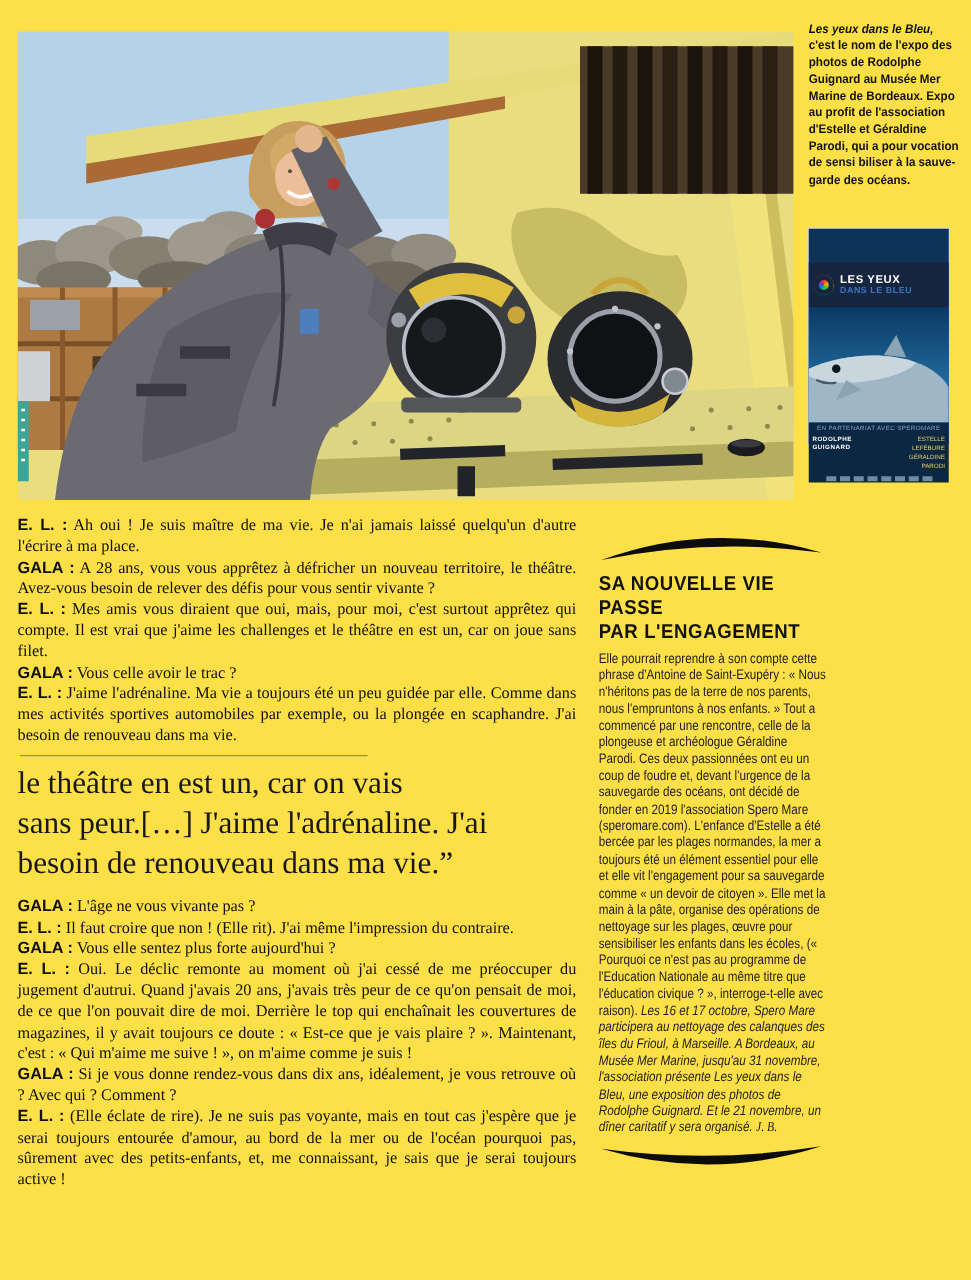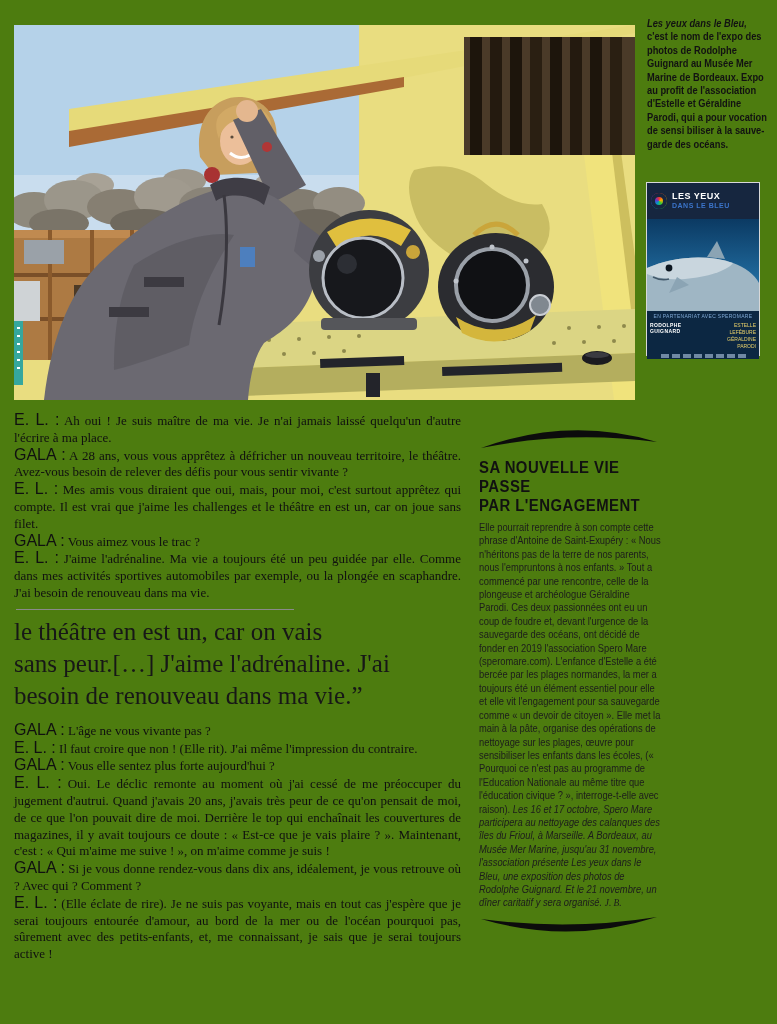--- a/index.html
+++ b/index.html
@@ -1,52 +1,52 @@
 <!DOCTYPE html>
 <html><head>
 <meta charset="utf-8">
 <style>
   html,body{margin:0;padding:0;background:#fff;}
-  #page{position:relative;width:777px;height:1024px;background:#4d7c0f;overflow:hidden;
+  #page{position:relative;width:777px;height:1024px;background:#fde047;overflow:hidden;
         font-family:"Liberation Sans",sans-serif;}
 
   
   .photo{position:absolute;left:14px;top:25px;width:621px;height:375px;overflow:hidden;}
   .photo svg{display:block;}
 
   
   .caption{position:absolute;left:647px;top:17px;width:130px;
            font-weight:bold;font-size:10px;line-height:13.4px;color:#121212;
            transform:scaleX(.93);transform-origin:0 0;}
   .caption .it{font-style:italic;}
 
   
   .poster{position:absolute;left:647px;top:183px;width:112px;height:172px;
           background:#0d3356;box-shadow:0 0 0 1px #d8d8d8;}
-  .poster-header{height:36px;background:#16263f;display:flex;align-items:center;padding:0 4px;}
+  .poster-header{height:36px;background:#16263f;display:flex;align-items:center;padding:0 4px;margin-top:27px;}
   .p-logo{width:16px;height:16px;border-radius:50%;flex:0 0 auto;margin-right:5px;
           background:conic-gradient(#e33,#fa0,#3c3,#09c,#63c,#e33);
           box-shadow:inset 0 0 0 4px #16263f;}
   .p-titles{line-height:1.1;}
   .p-t1{color:#fff;font-weight:bold;font-size:9px;letter-spacing:.5px;}
   .p-t2{color:#3b74c9;font-weight:bold;font-size:7px;letter-spacing:.5px;}
   .poster-ocean{height:92px;position:relative;background:linear-gradient(#0b3a63,#2b83bb);overflow:hidden;}
   .poster-bottom{height:44px;background:#0c2742;padding:2px 3px;color:#cfe0f2;}
   .p-partner{font-size:5px;letter-spacing:.3px;text-align:center;color:#7fa8d4;}
   .p-row{display:flex;justify-content:space-between;margin-top:3px;}
   .p-photog{font-size:5px;font-weight:bold;color:#fff;letter-spacing:.4px;}
   .p-names{font-size:5px;color:#e8d06a;text-align:right;line-height:1.4;}
   .p-logos{display:flex;gap:3px;margin-top:4px;justify-content:center;}
   .p-logos i{display:block;width:8px;height:4px;background:#8aa3bd;opacity:.8;}
 
   
   .colL{position:absolute;left:14px;top:412px;width:447px;}
   p.dlg{margin:0;font-family:"Liberation Serif",serif;font-size:13px;line-height:16.8px;
         color:#101010;text-align:justify;}
-  .spk{font-family:"Liberation Sans",sans-serif;font-weight:normal;font-size:16px;}
+  .spk{font-family:"Liberation Sans",sans-serif;font-weight:bold;font-size:13px;}
   .rule{width:278px;height:1px;background:#8a8a8a;margin:7px 0 6px 2px;}
   .quote{font-family:"Liberation Serif",serif;font-size:25px;line-height:32px;color:#171717;
          margin:2px 0 10px 0;}
 
   
   .colR{position:absolute;left:479px;top:424px;width:182px;}
   .arc{display:block;}
   .eng-h{font-weight:bold;font-size:16px;line-height:19px;letter-spacing:.5px;color:#111;
          width:200px;transform:scaleX(.93);transform-origin:0 0;margin:8px 0 6px;}
   .eng-b{font-size:11px;line-height:13.4px;color:#1c1c1c;width:214px;
@@ -248,21 +248,21 @@
           <i></i>
           <i></i>
       </div>
     </div>
   </div>
 
   <div class="colL">
     <p class="dlg"><b class="spk">E. L. :</b><span> Ah oui ! Je suis maître de ma vie. Je n'ai jamais laissé quelqu'un d'autre l'écrire à ma place.</span></p>
     <p class="dlg"><b class="spk">GALA :</b><span> A 28 ans, vous vous apprêtez à défricher un nouveau territoire, le théâtre. Avez-vous besoin de relever des défis pour vous sentir vivante ?</span></p>
     <p class="dlg"><b class="spk">E. L. :</b><span> Mes amis vous diraient que oui, mais, pour moi, c'est surtout apprêtez qui compte. Il est vrai que j'aime les challenges et le théâtre en est un, car on joue sans filet.</span></p>
-    <p class="dlg"><b class="spk">GALA :</b><span> Vous aimez vous le trac ?</span></p>
+    <p class="dlg"><b class="spk">GALA :</b><span> Vous celle avoir le trac ?</span></p>
     <p class="dlg"><b class="spk">E. L. :</b><span> J'aime l'adrénaline. Ma vie a toujours été un peu guidée par elle. Comme dans mes activités sportives automobiles par exemple, ou la plongée en scaphandre. J'ai besoin de renouveau dans ma vie.</span></p>
 
     <div class="rule"></div>
 
     <div class="quote">
       <div>le théâtre en est un, car on vais</div>
       <div>sans peur.[…] J'aime l'adrénaline. J'ai</div>
       <div>besoin de renouveau dans ma vie.”</div>
     </div>
 

